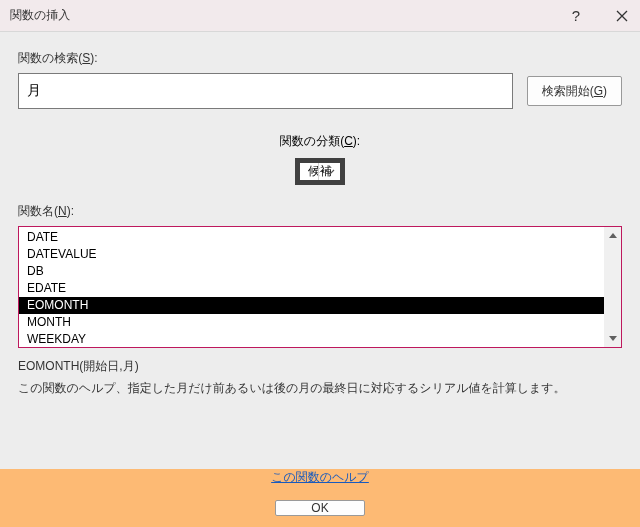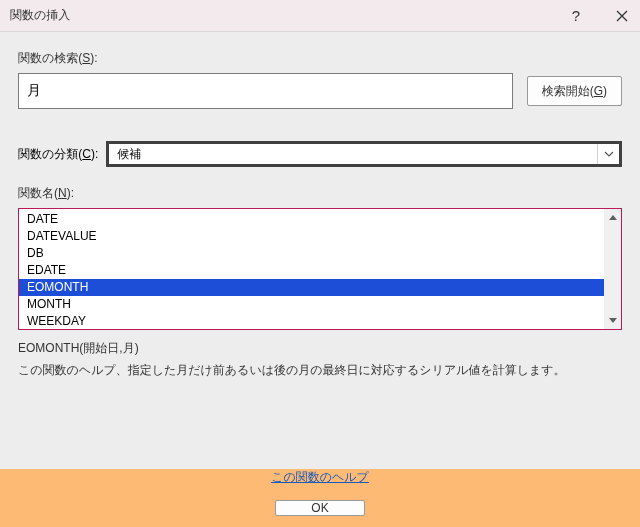--- a/index.html
+++ b/index.html
@@ -83,26 +83,27 @@
       border-radius: 2px;
     }
     .btn.search {
       height: 30px;
       align-self: center;
     }
     .category-row {
       display: flex;
       gap: 8px;
       align-items: center;
-      margin-top: 32px;
+      margin-top: 24px;
+      flex-direction: column;
     }
     .select {
       flex: 1;
       height: 26px;
-      border: 3px solid #404040;
+      border: 5px solid #404040;
       background: #fff;
       display: flex;
       align-items: center;
       padding: 0 8px;
       position: relative;
     }
     .select .caret {
       position: absolute;
       right: 0;
       top: 0;
@@ -128,21 +129,21 @@
     }
     .listbox .item {
       padding: 0 8px;
       height: 17px;
       line-height: 17px;
       font-size: 12px;
       font-family: "Segoe UI", Arial, sans-serif;
       color: #000;
     }
     .listbox .item.selected {
-      background: #1d4ed8;
+      background: #000000;
       color: #fff;
     }
     .listbox .scroll {
       width: 17px;
       background: #f0f0f0;
       display: flex;
       flex-direction: column;
     }
     .listbox .scroll .arrow {
       height: 17px;

